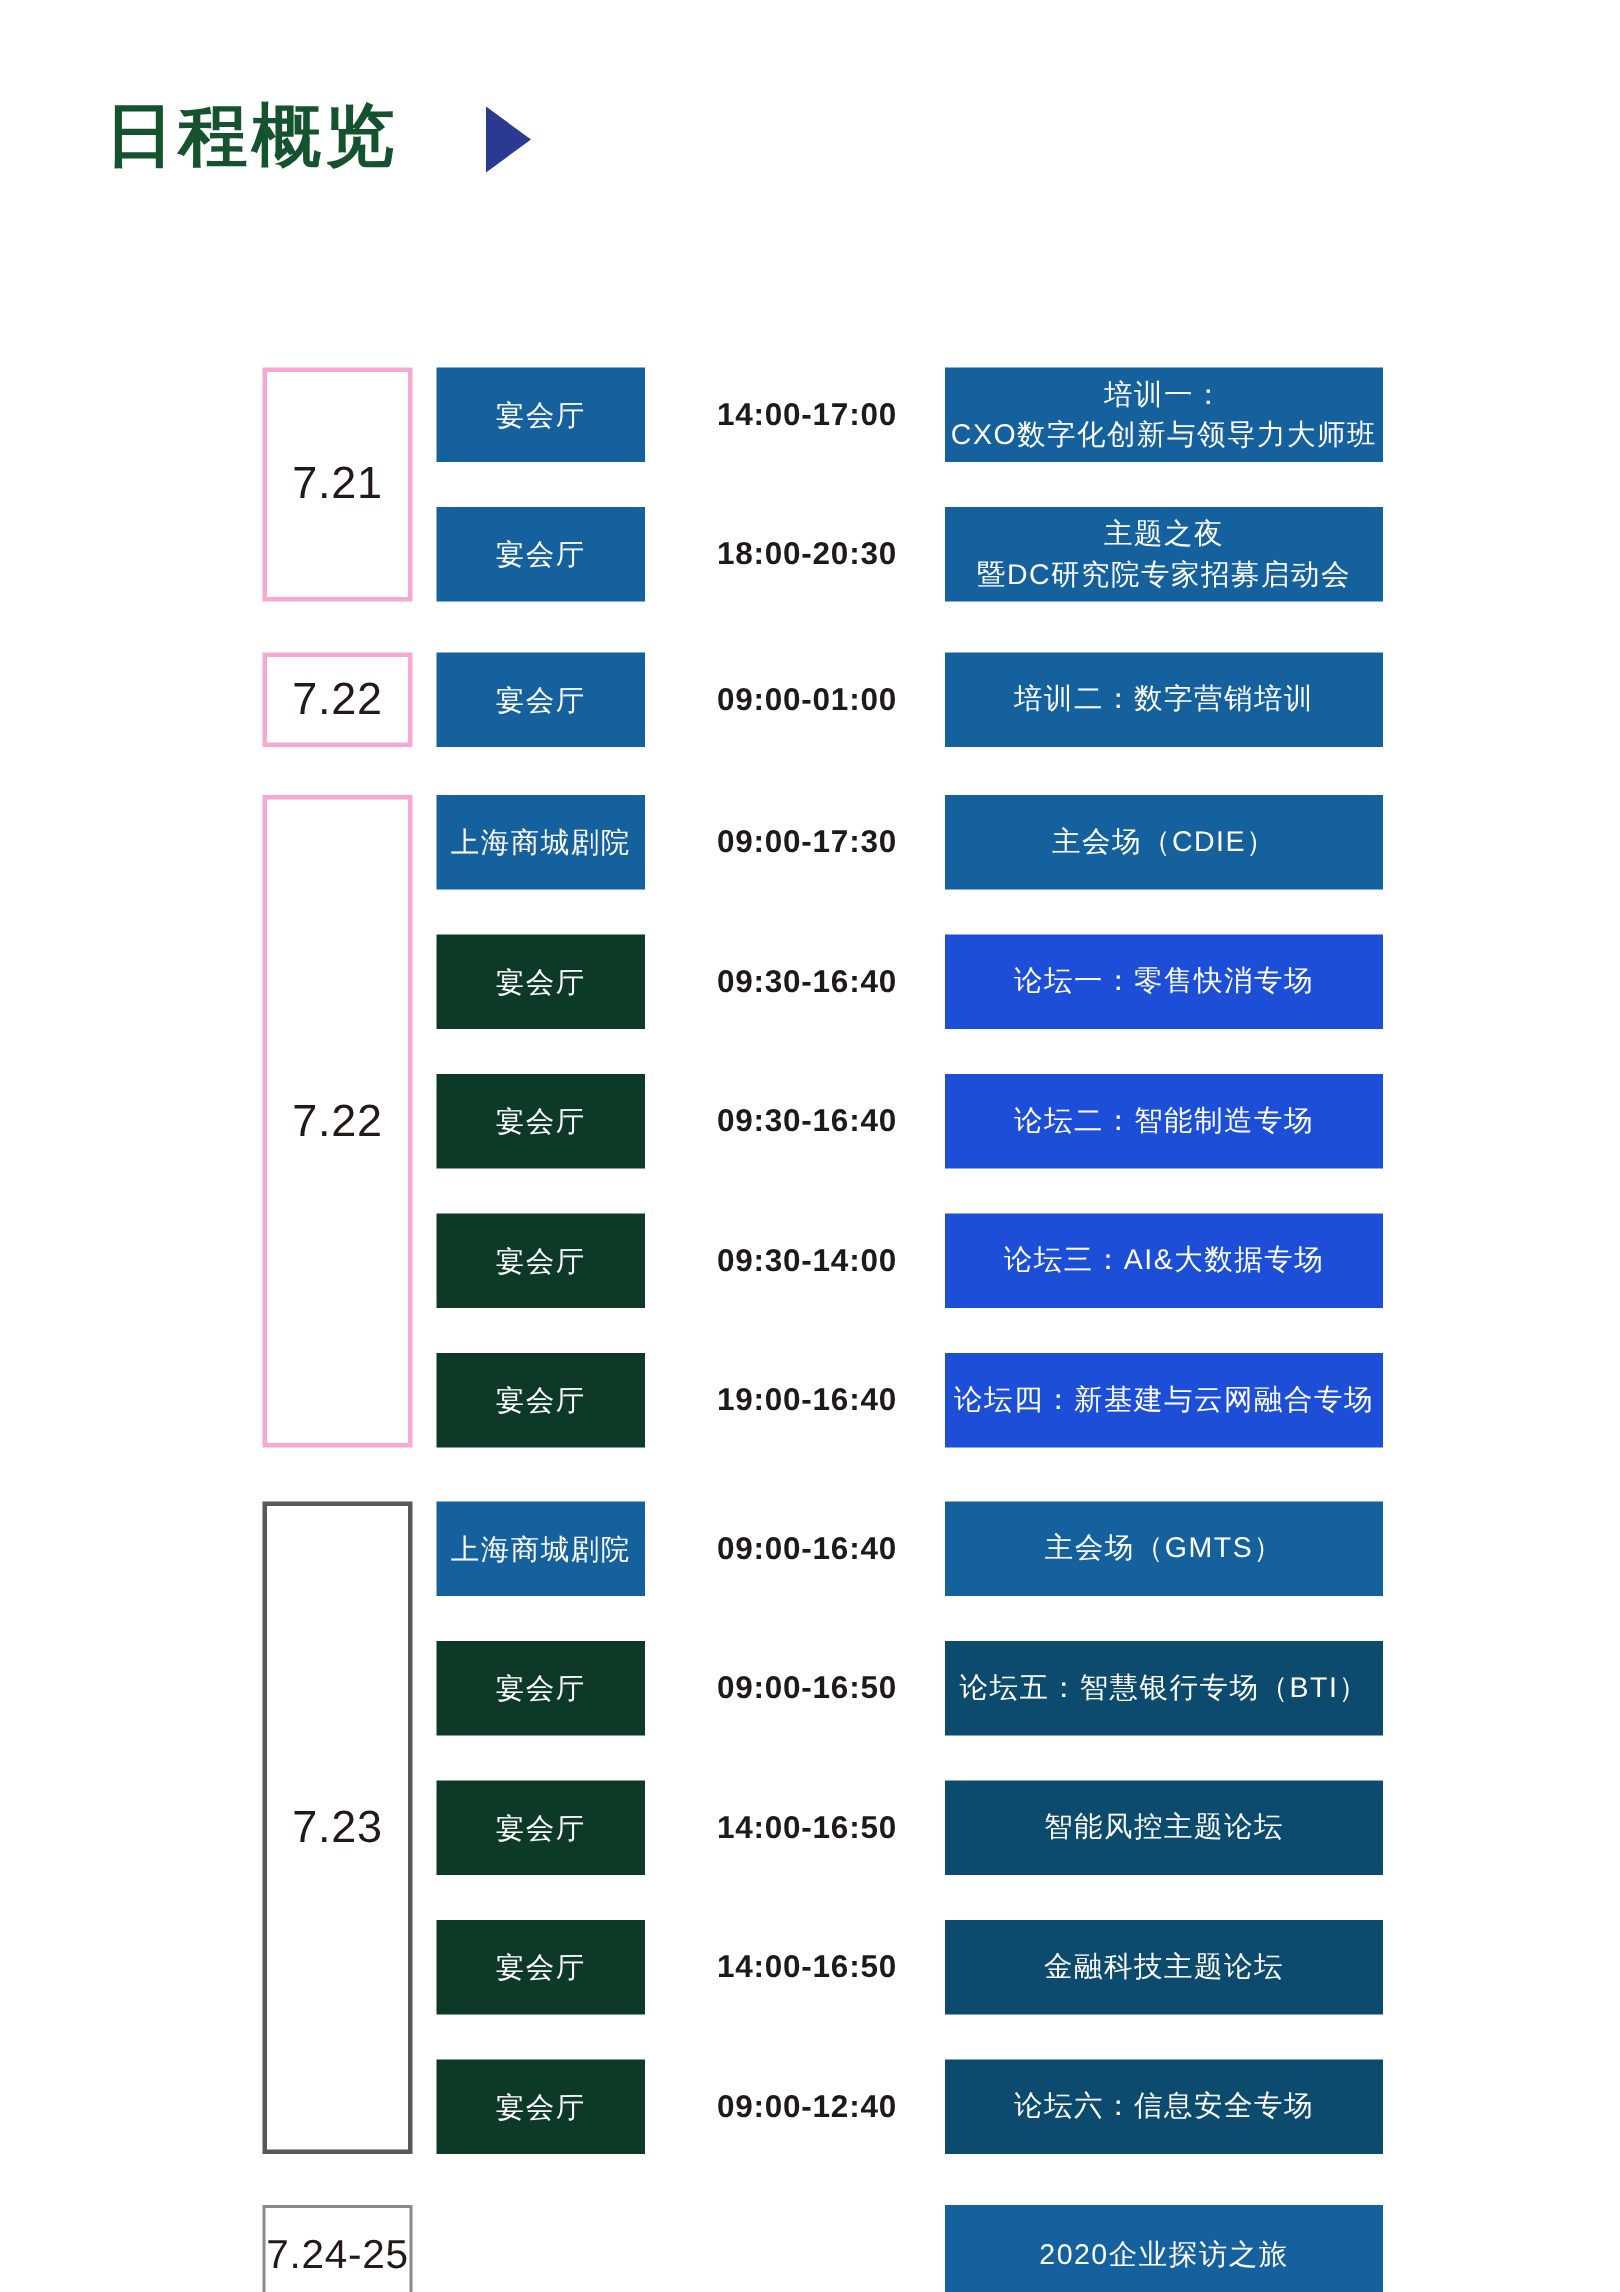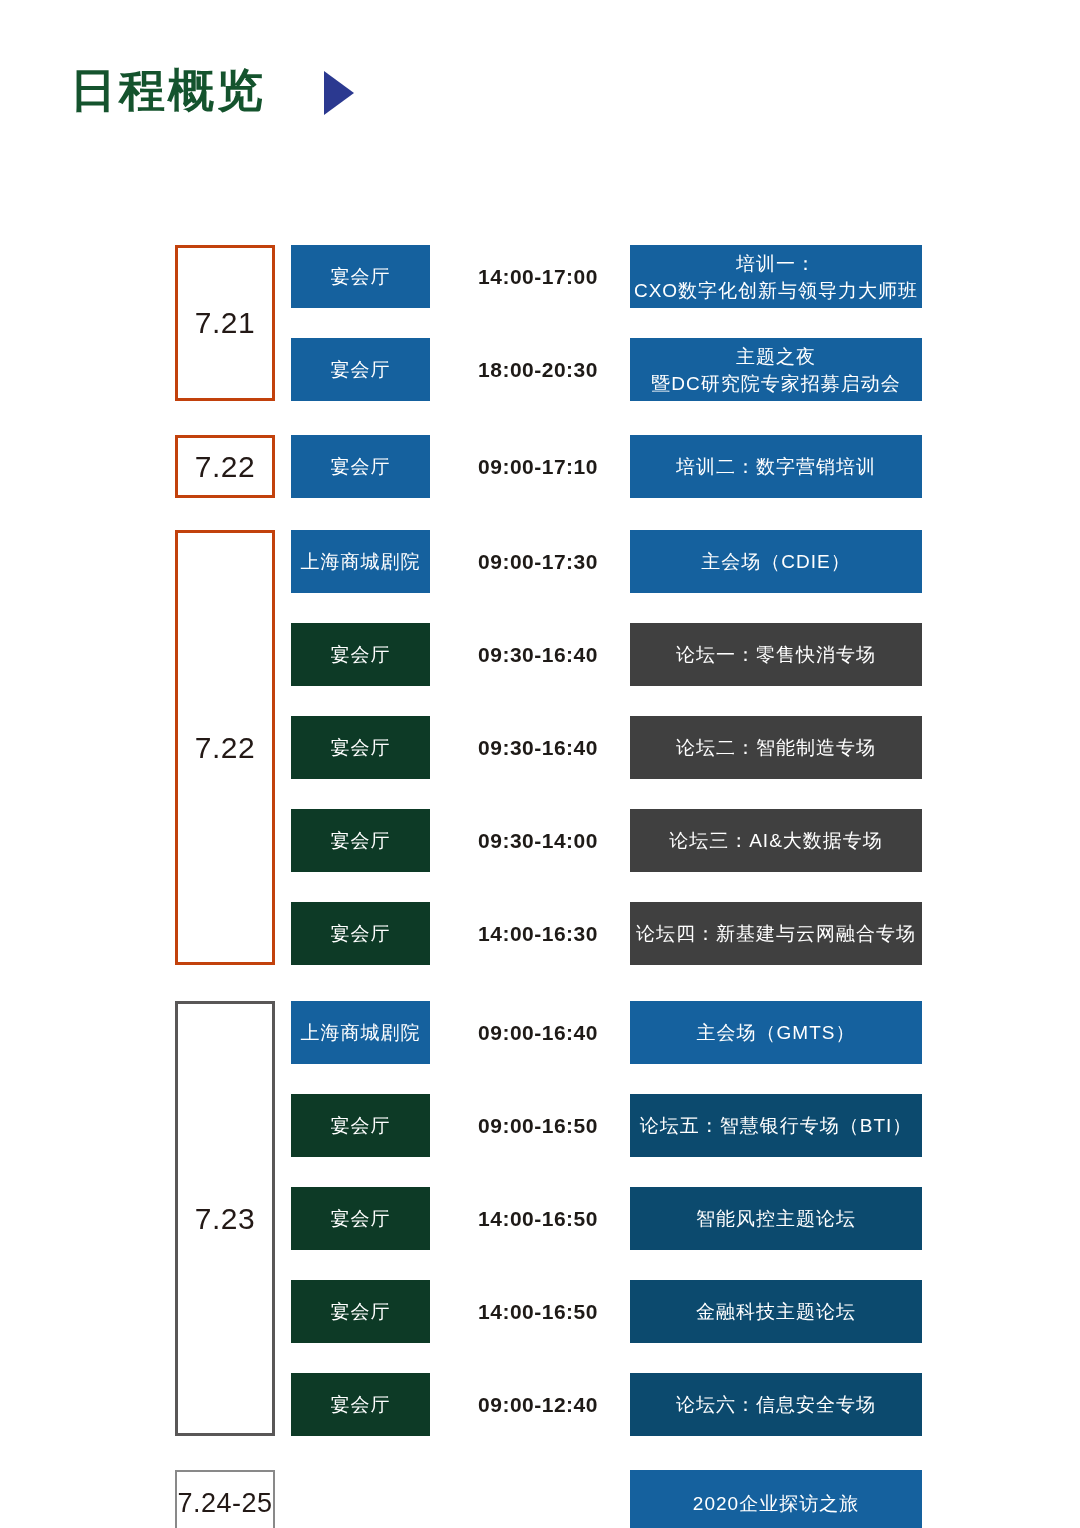--- a/index.html
+++ b/index.html
@@ -30,21 +30,21 @@
   }
   .g0 { margin-bottom: 34px; }
   .g1 { margin-bottom: 32px; }
   .g2 { margin-bottom: 36px; }
   .g3 { margin-bottom: 34px; }
   .date-box {
     width: 100px; margin-right: 16px; background: #ffffff;
     display: flex; align-items: center; justify-content: center;
     font-size: 30px; color: #231916; letter-spacing: 0.5px;
   }
-  .b-black { border: 3px solid #c2410c; }
+  .b-black { border: 3px solid #f9a8d4; }
   .b-gray  { border: 3px solid #595757; }
   .b-light { border: 2px solid #898989; }
   .date-box.small { font-size: 27px; }
   .rows { display: flex; flex-direction: column; gap: 30px; }
   .row { display: flex; align-items: stretch; height: 63px; }
   .row.tall { height: 66px; }
   .venue-box {
     width: 139px; display: flex; align-items: center; justify-content: center;
     color: #ffffff; font-size: 19px; letter-spacing: 1px;
   }
@@ -54,21 +54,21 @@
   }
   .event-box {
     width: 292px; display: flex; align-items: center; justify-content: center;
     color: #ffffff; font-size: 19px; letter-spacing: 1px;
     text-align: center; line-height: 27px; white-space: pre-line;
   }
   .spacer-venue { width: 139px; }
   .spacer-time { width: 200px; }
   .bg-blue { background: #15619E; }
   .bg-darkgreen { background: #0D3A26; }
-  .bg-rose { background: #404040; }
+  .bg-rose { background: #1d4ed8; }
   .bg-green { background: #0c4a6e; }
 </style>
 </head>
 <body>
 
 <div class="page-header">
   <div class="page-title">日程概览</div>
   <div class="title-arrow"></div>
 </div>
 
@@ -94,21 +94,21 @@
     </div>
   </div>
 
   <div class="group g1">
     <div class="date-box b-black">
       <span>7.22</span>
     </div>
     <div class="rows">
       <div class="row">
         <div class="venue-box bg-blue">宴会厅</div>
-        <div class="time-cell">09:00-17:10</div>
+        <div class="time-cell">09:00-01:00</div>
         <div class="event-box bg-blue">培训二：数字营销培训</div>
       </div>
     </div>
   </div>
 
   <div class="group g2">
     <div class="date-box b-black">
       <span>7.22</span>
     </div>
     <div class="rows">
@@ -127,21 +127,21 @@
         <div class="time-cell">09:30-16:40</div>
         <div class="event-box bg-rose">论坛二：智能制造专场</div>
       </div>
       <div class="row">
         <div class="venue-box bg-darkgreen">宴会厅</div>
         <div class="time-cell">09:30-14:00</div>
         <div class="event-box bg-rose">论坛三：AI&amp;大数据专场</div>
       </div>
       <div class="row">
         <div class="venue-box bg-darkgreen">宴会厅</div>
-        <div class="time-cell">14:00-16:30</div>
+        <div class="time-cell">19:00-16:40</div>
         <div class="event-box bg-rose">论坛四：新基建与云网融合专场</div>
       </div>
     </div>
   </div>
 
   <div class="group g3">
     <div class="date-box b-gray">
       <span>7.23</span>
     </div>
     <div class="rows">

